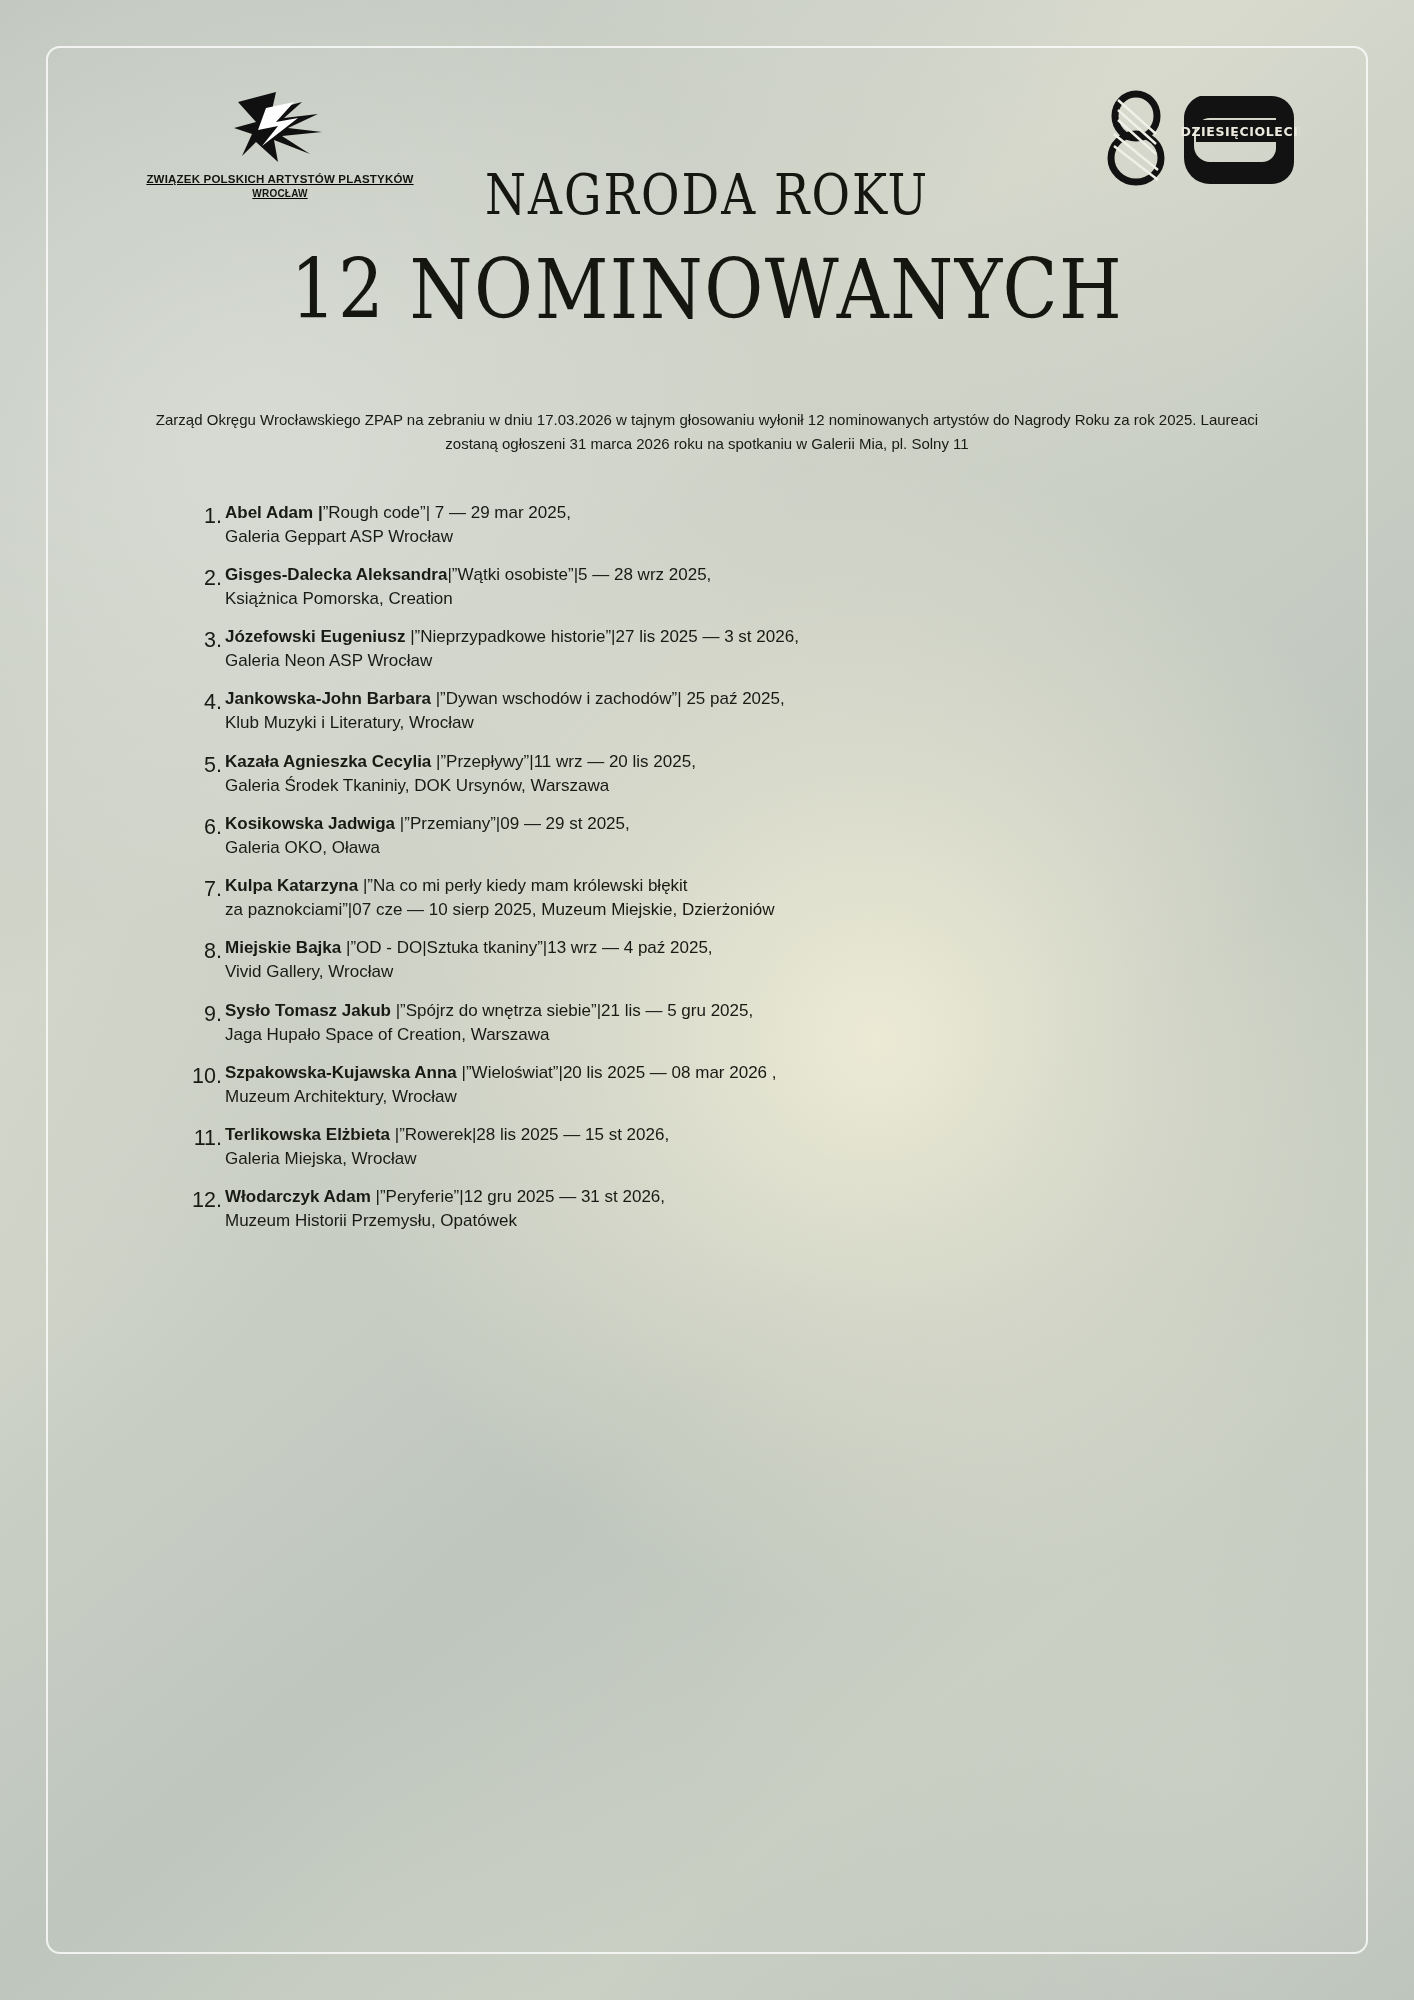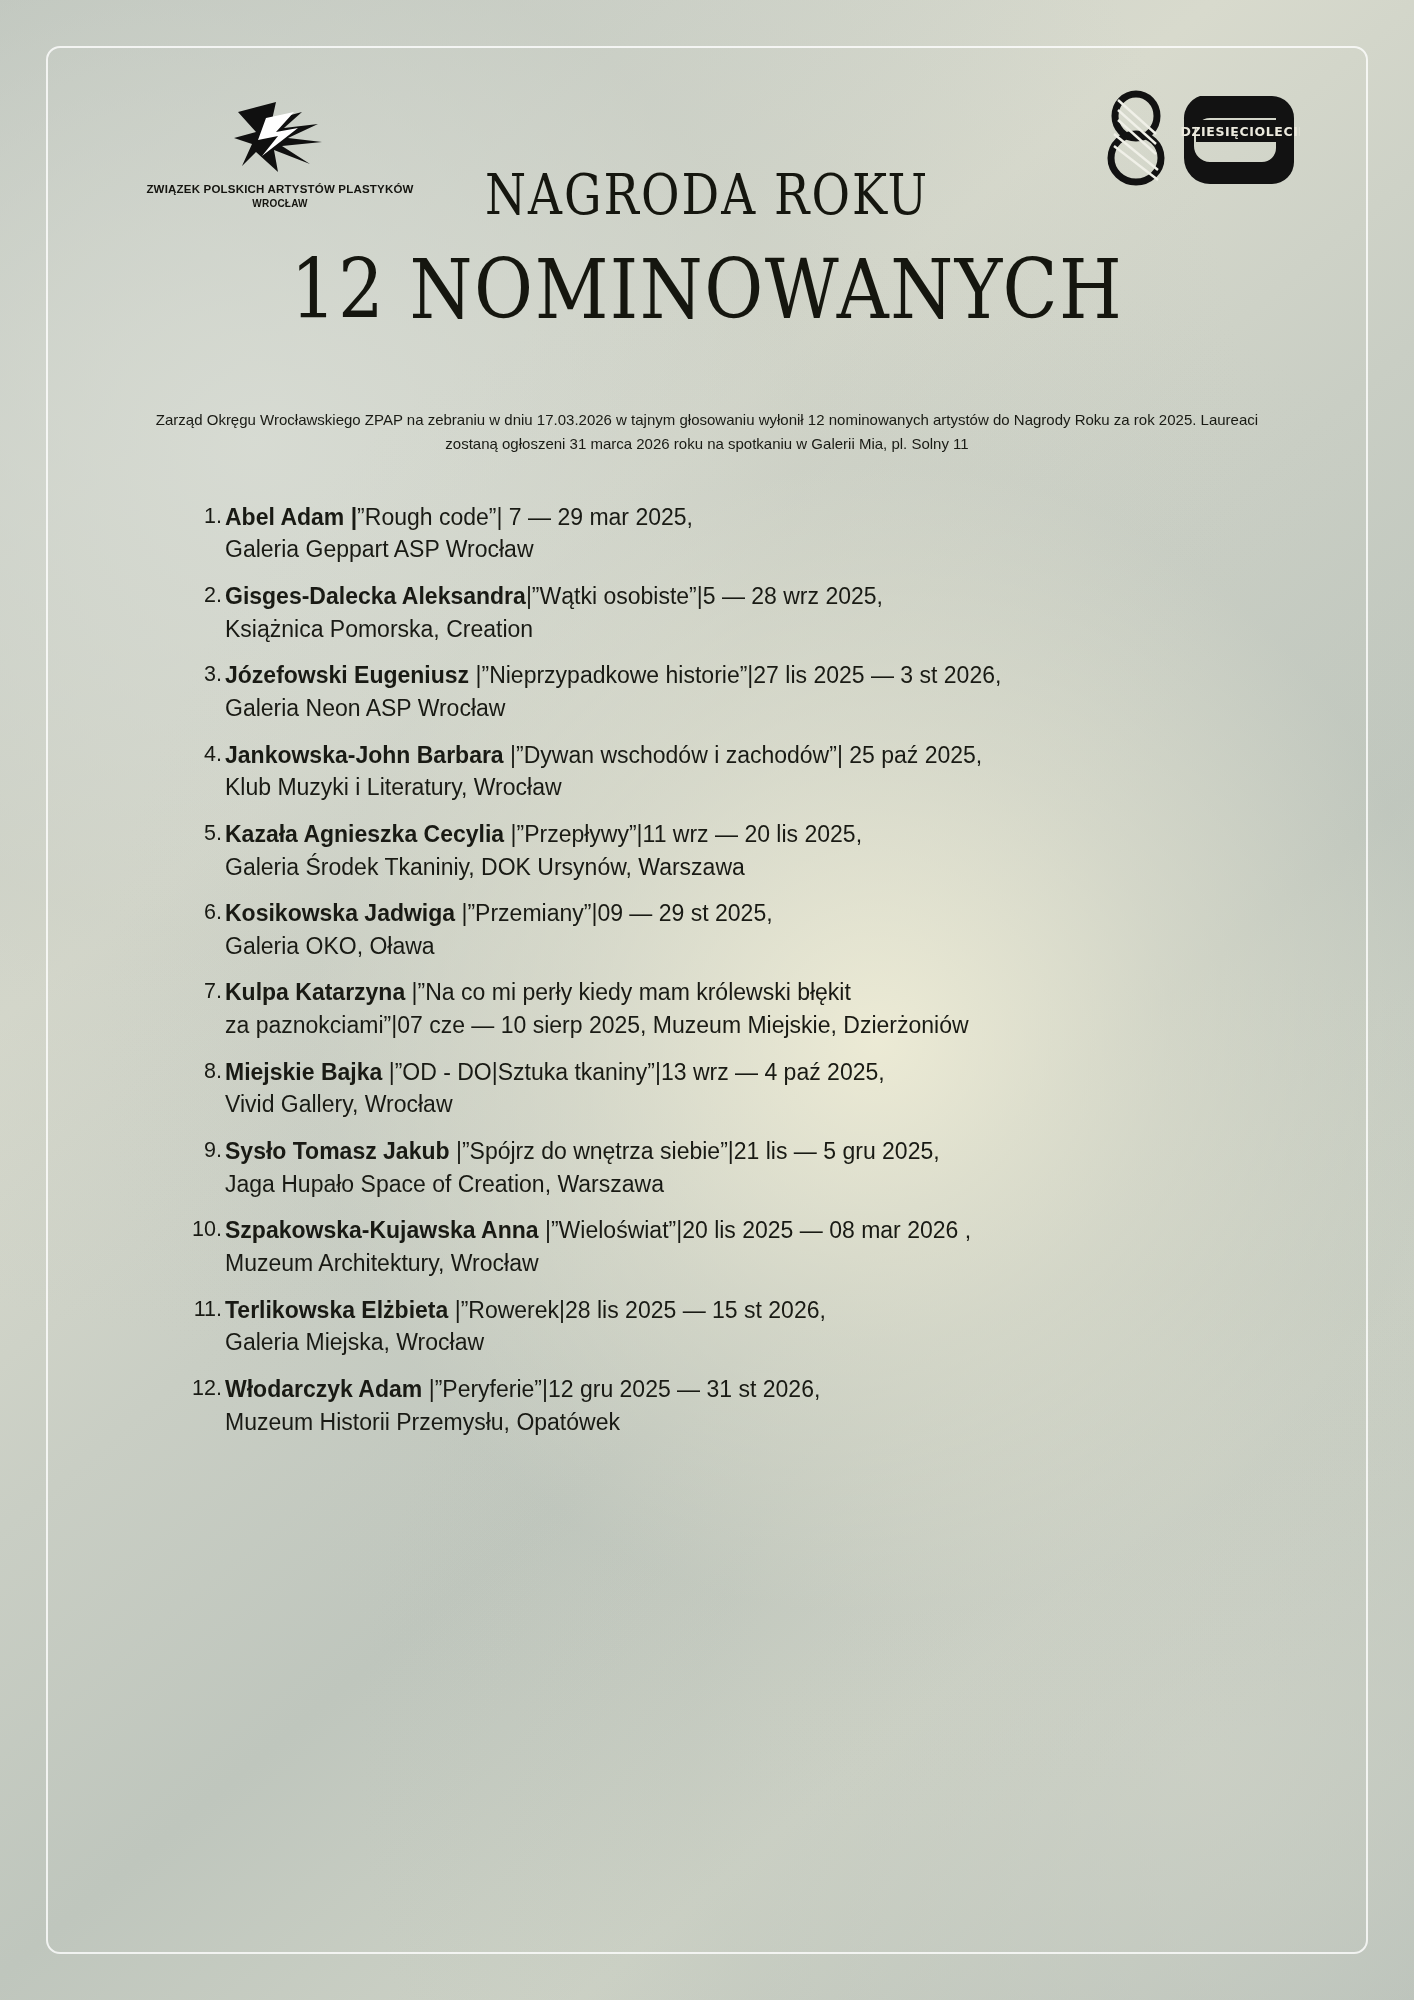--- a/index.html
+++ b/index.html
@@ -50,23 +50,24 @@
 
   
   .header {
     position: relative;
     height: 240px;
   }
 
   .logo-left {
     position: absolute;
     left: 44px;
-    top: 32px;
+    top: 22px;
     width: 300px;
     text-align: center;
+    text-decoration: underline;
   }
   .logo-left .mark {
     width: 96px;
     height: 78px;
     margin: 0 auto;
     position: relative;
   }
   .logo-left .mark svg { display: block; }
   .logo-left .zpap-text {
     margin-top: 6px;
@@ -146,21 +147,21 @@
     width: 46px;
     flex: 0 0 46px;
     text-align: right;
     font-size: 21.5px;
     color: #191a14;
     line-height: 1.42;
     padding-right: 3px;
   }
   .body {
     flex: 1 1 auto;
-    font-size: 23px;
+    font-size: 17px;
     line-height: 1.42;
     color: #191a14;
   }
   .body .nm {
     font-weight: bold;
   }
   .venue {
     display: block;
   }
   .line1 { display: block; }

